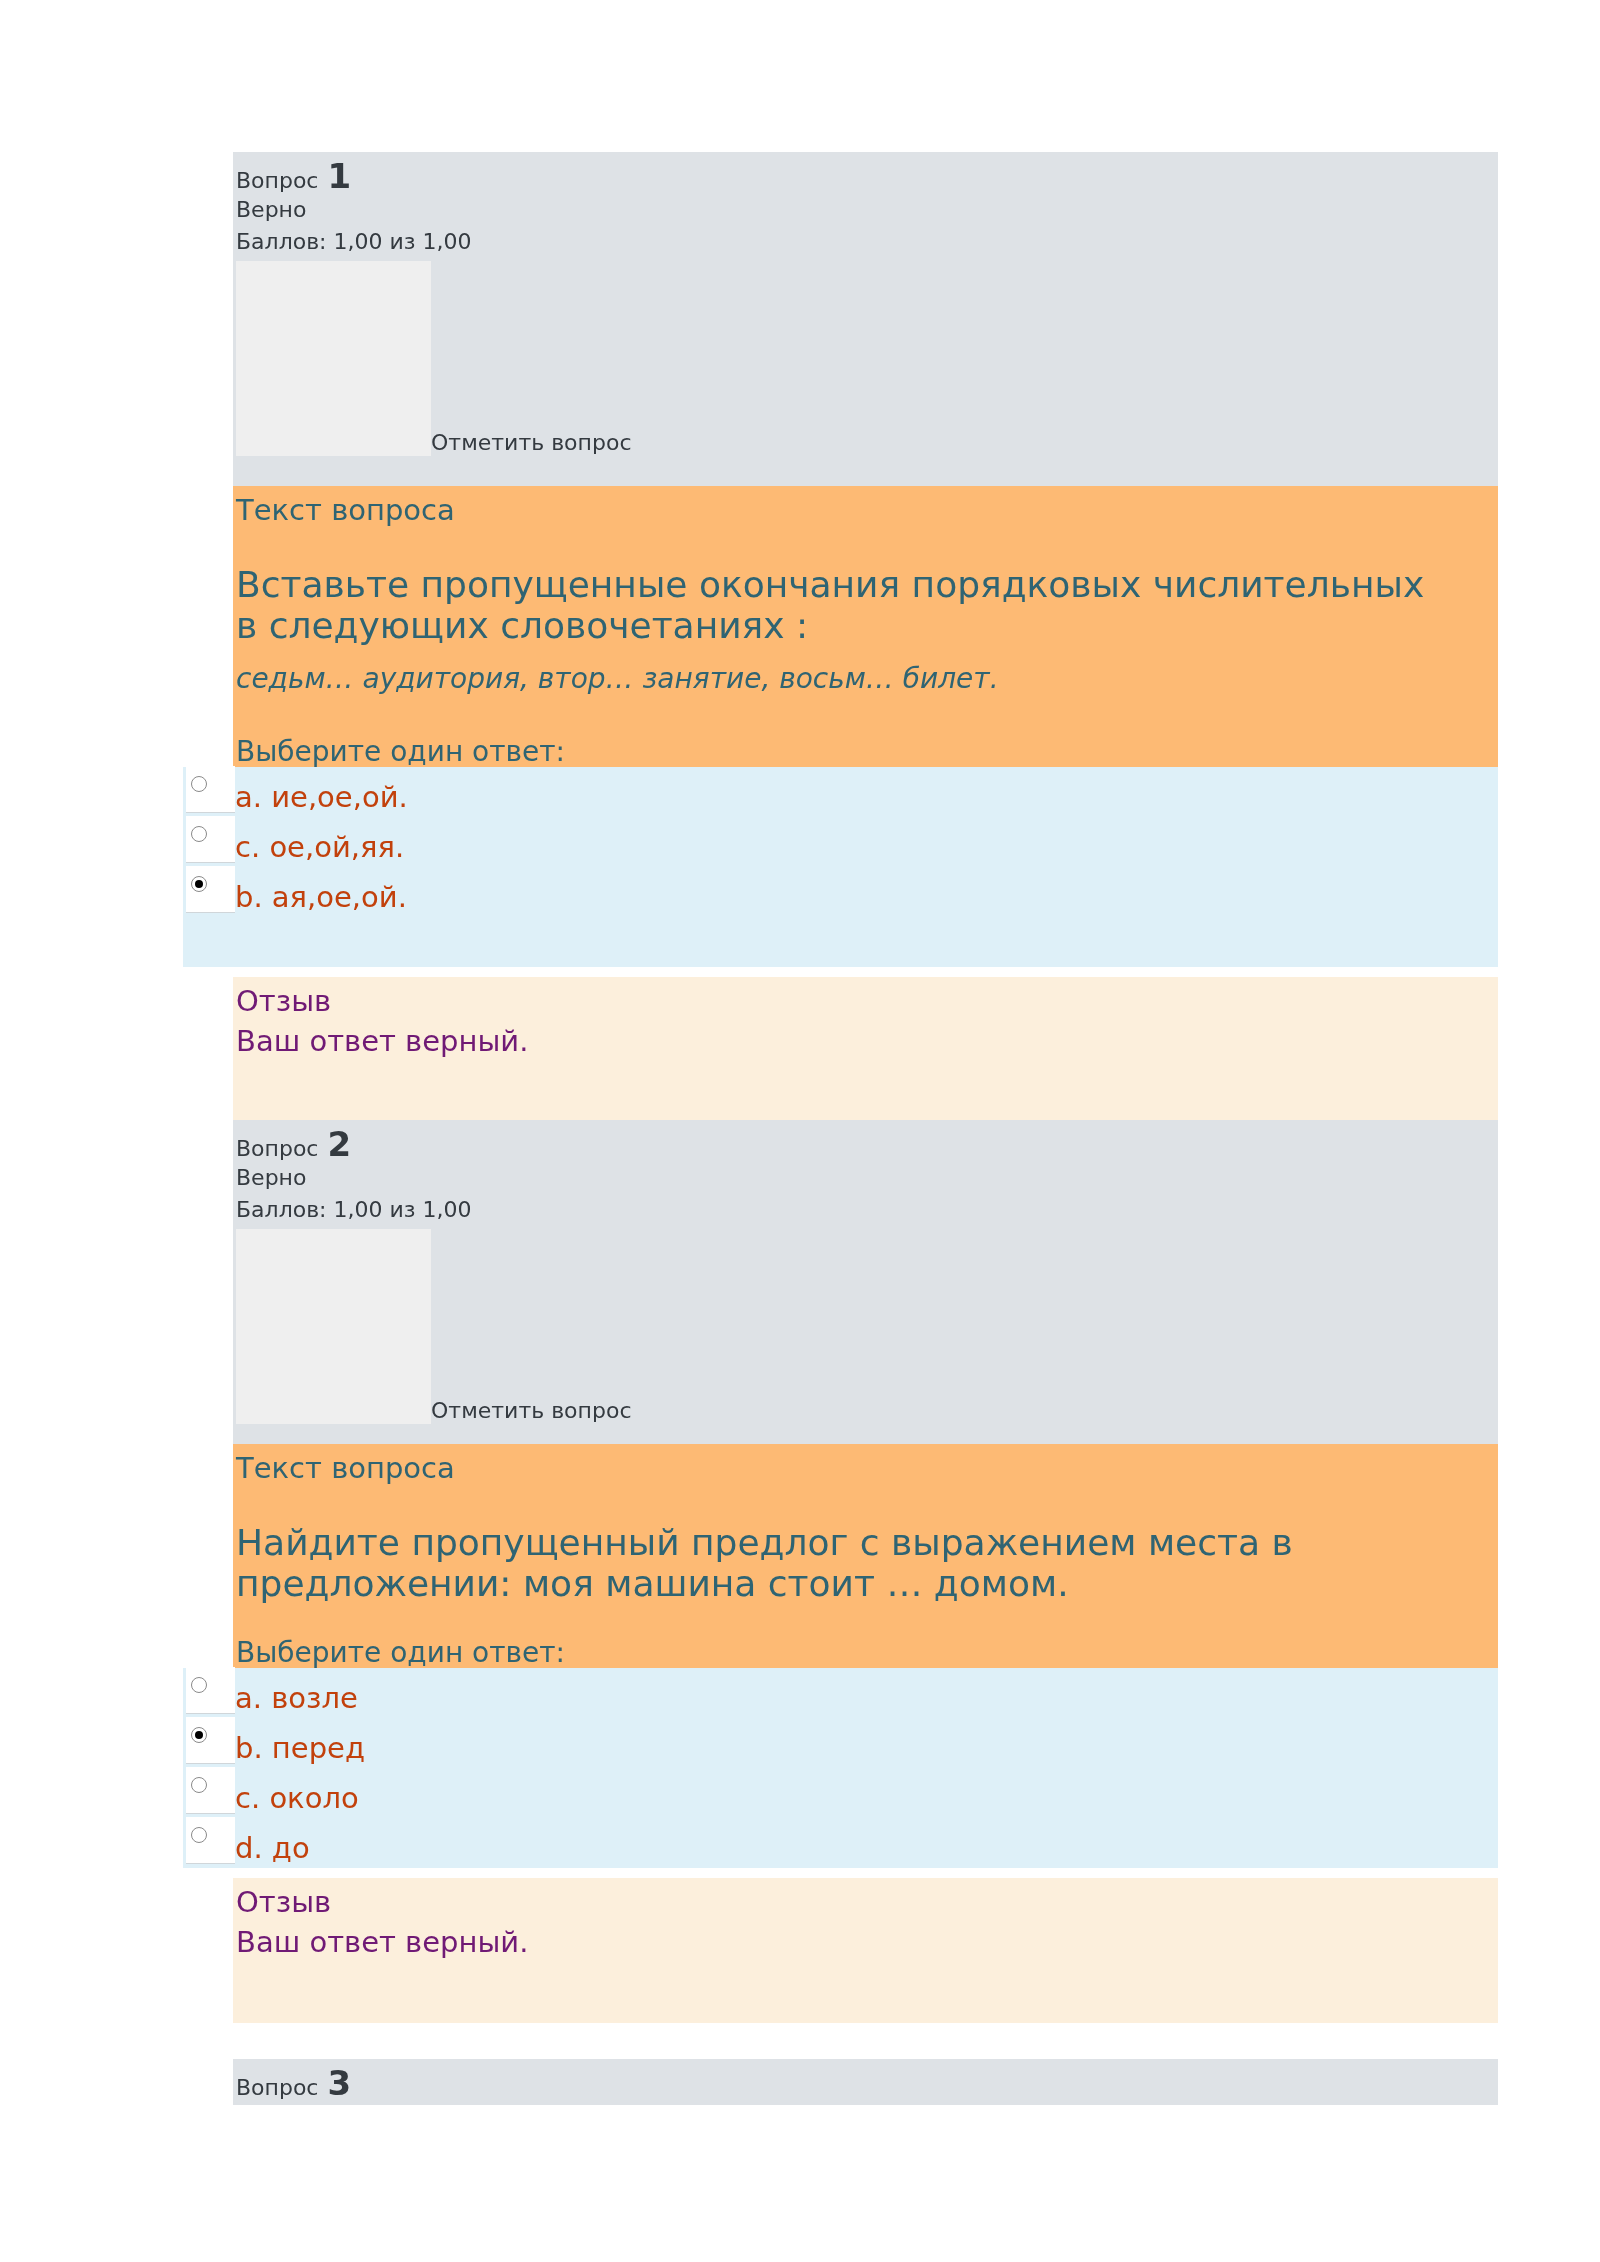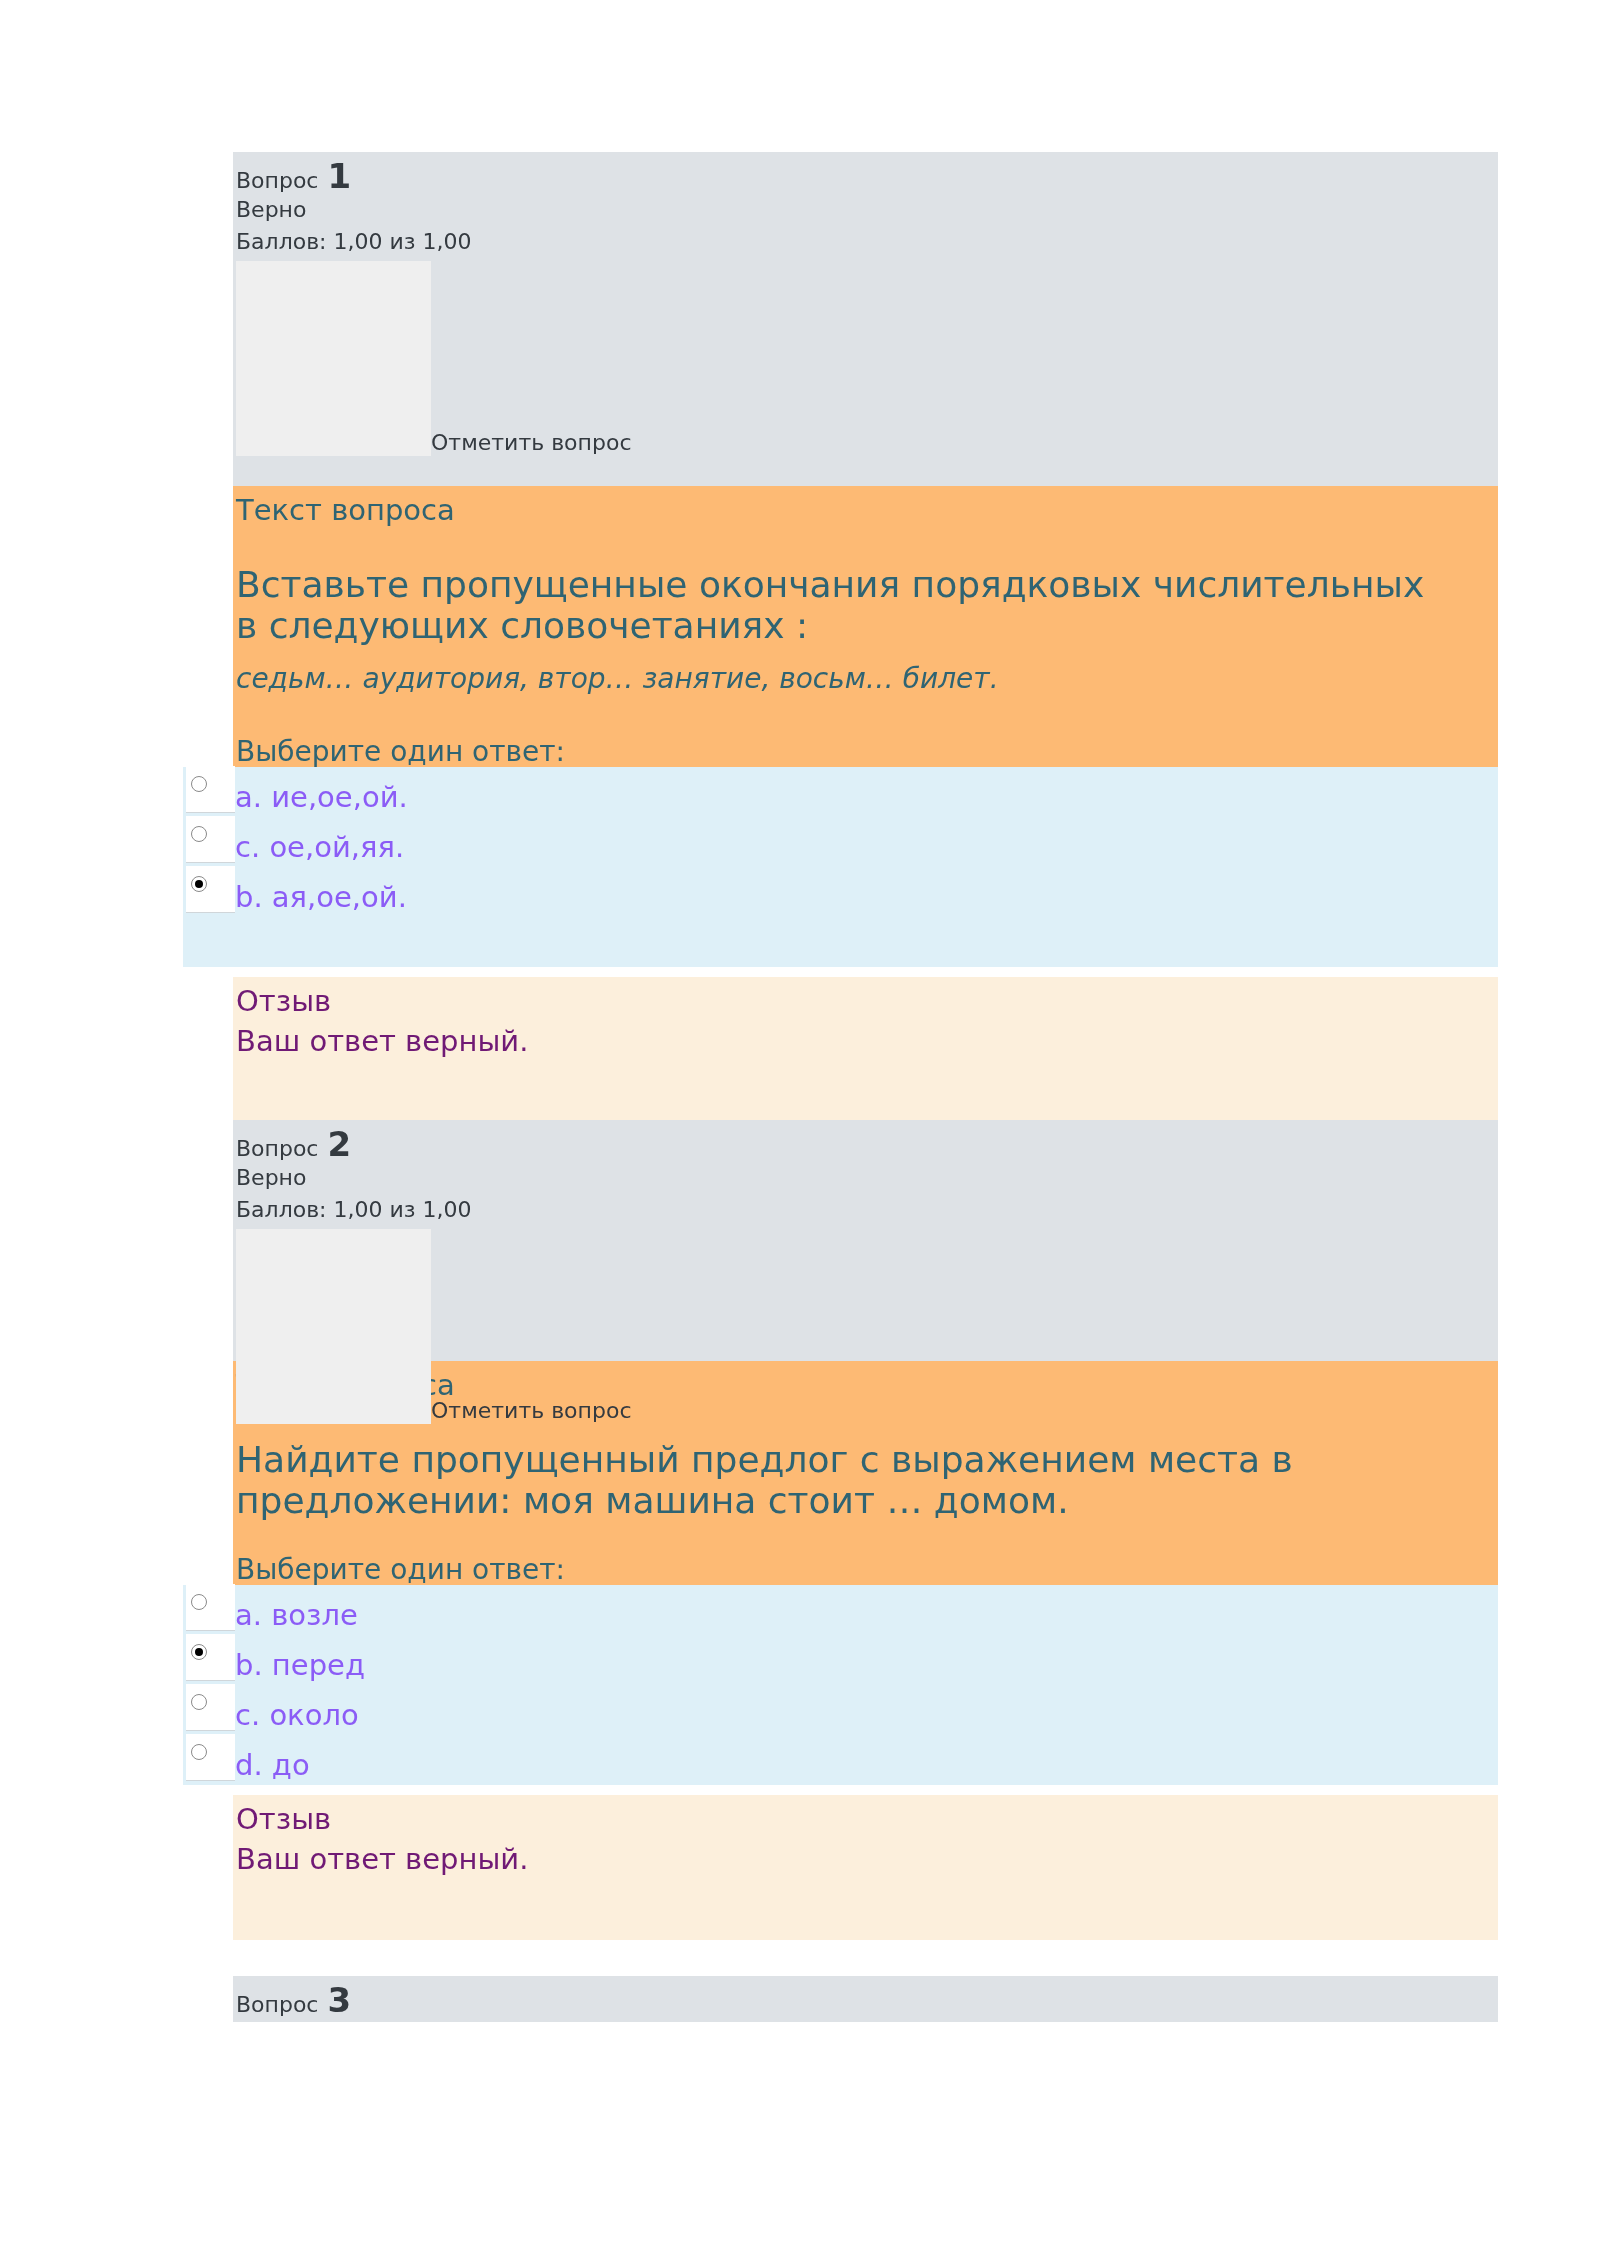--- a/index.html
+++ b/index.html
@@ -22,21 +22,21 @@
   .content .qtext { font-size:36px; line-height:41px; margin-top:34px; width:1200px; }
   .content .qtext-it { font-size:28px; line-height:41px; margin-top:12px; font-style:italic; }
   .answers { margin-left:175px; width:1315px; background:#def0f8; }
   .opt { display:flex; align-items:stretch; height:50px; }
   .radio-box { width:49px; height:46px; margin-left:3px; margin-top:0; background:#ffffff;
                position:relative; border-bottom:1px solid #d0d6da; }
   .radio { position:absolute; left:5px; top:10px; width:16px; height:16px; border-radius:50%;
            border:1px solid #8a8a8a; background:#fff; box-sizing:border-box; }
   .radio.checked::after { content:""; position:absolute; left:3px; top:3px; width:8px; height:8px;
            border-radius:50%; background:#000; }
-  .opt-label { font-size:29px; color:#8b5cf6; line-height:50px; padding-left:0px; margin-top:6px; }
+  .opt-label { font-size:29px; color:#c2410c; line-height:50px; padding-left:0px; margin-top:6px; }
   .feedback { margin-left:225px; width:1265px; background:#fcefdc; color:#701a75;
               box-sizing:border-box; padding:4px 0 0 3px; }
   .feedback .title { font-size:29px; line-height:40px; }
   .feedback .text { font-size:29px; line-height:40px; }
   .gap { height:10px; }
 </style>
 </head>
 <body>
 
 <div class="page">
@@ -87,21 +87,21 @@
       </div>
     </div>
     <div class="gap"></div>
     <div class="feedback" style="height:143px;">
       <div class="title">Отзыв</div>
       <div class="text">Ваш ответ верный.</div>
     </div>
   </div>
 
   <div class="q">
-    <div class="info" style="height:241px;">
+    <div class="info" style="height:324px;">
       <div class="qhead">
         <span class="qno-label">Вопрос</span>
         <span class="qno">2</span>
       </div>
       <div class="line">Верно</div>
       <div class="line">Баллов: 1,00 из 1,00</div>
       <div class="flag-row">
         <div class="flag-img"></div>
         <span class="flag-text">Отметить вопрос</span>
       </div>

